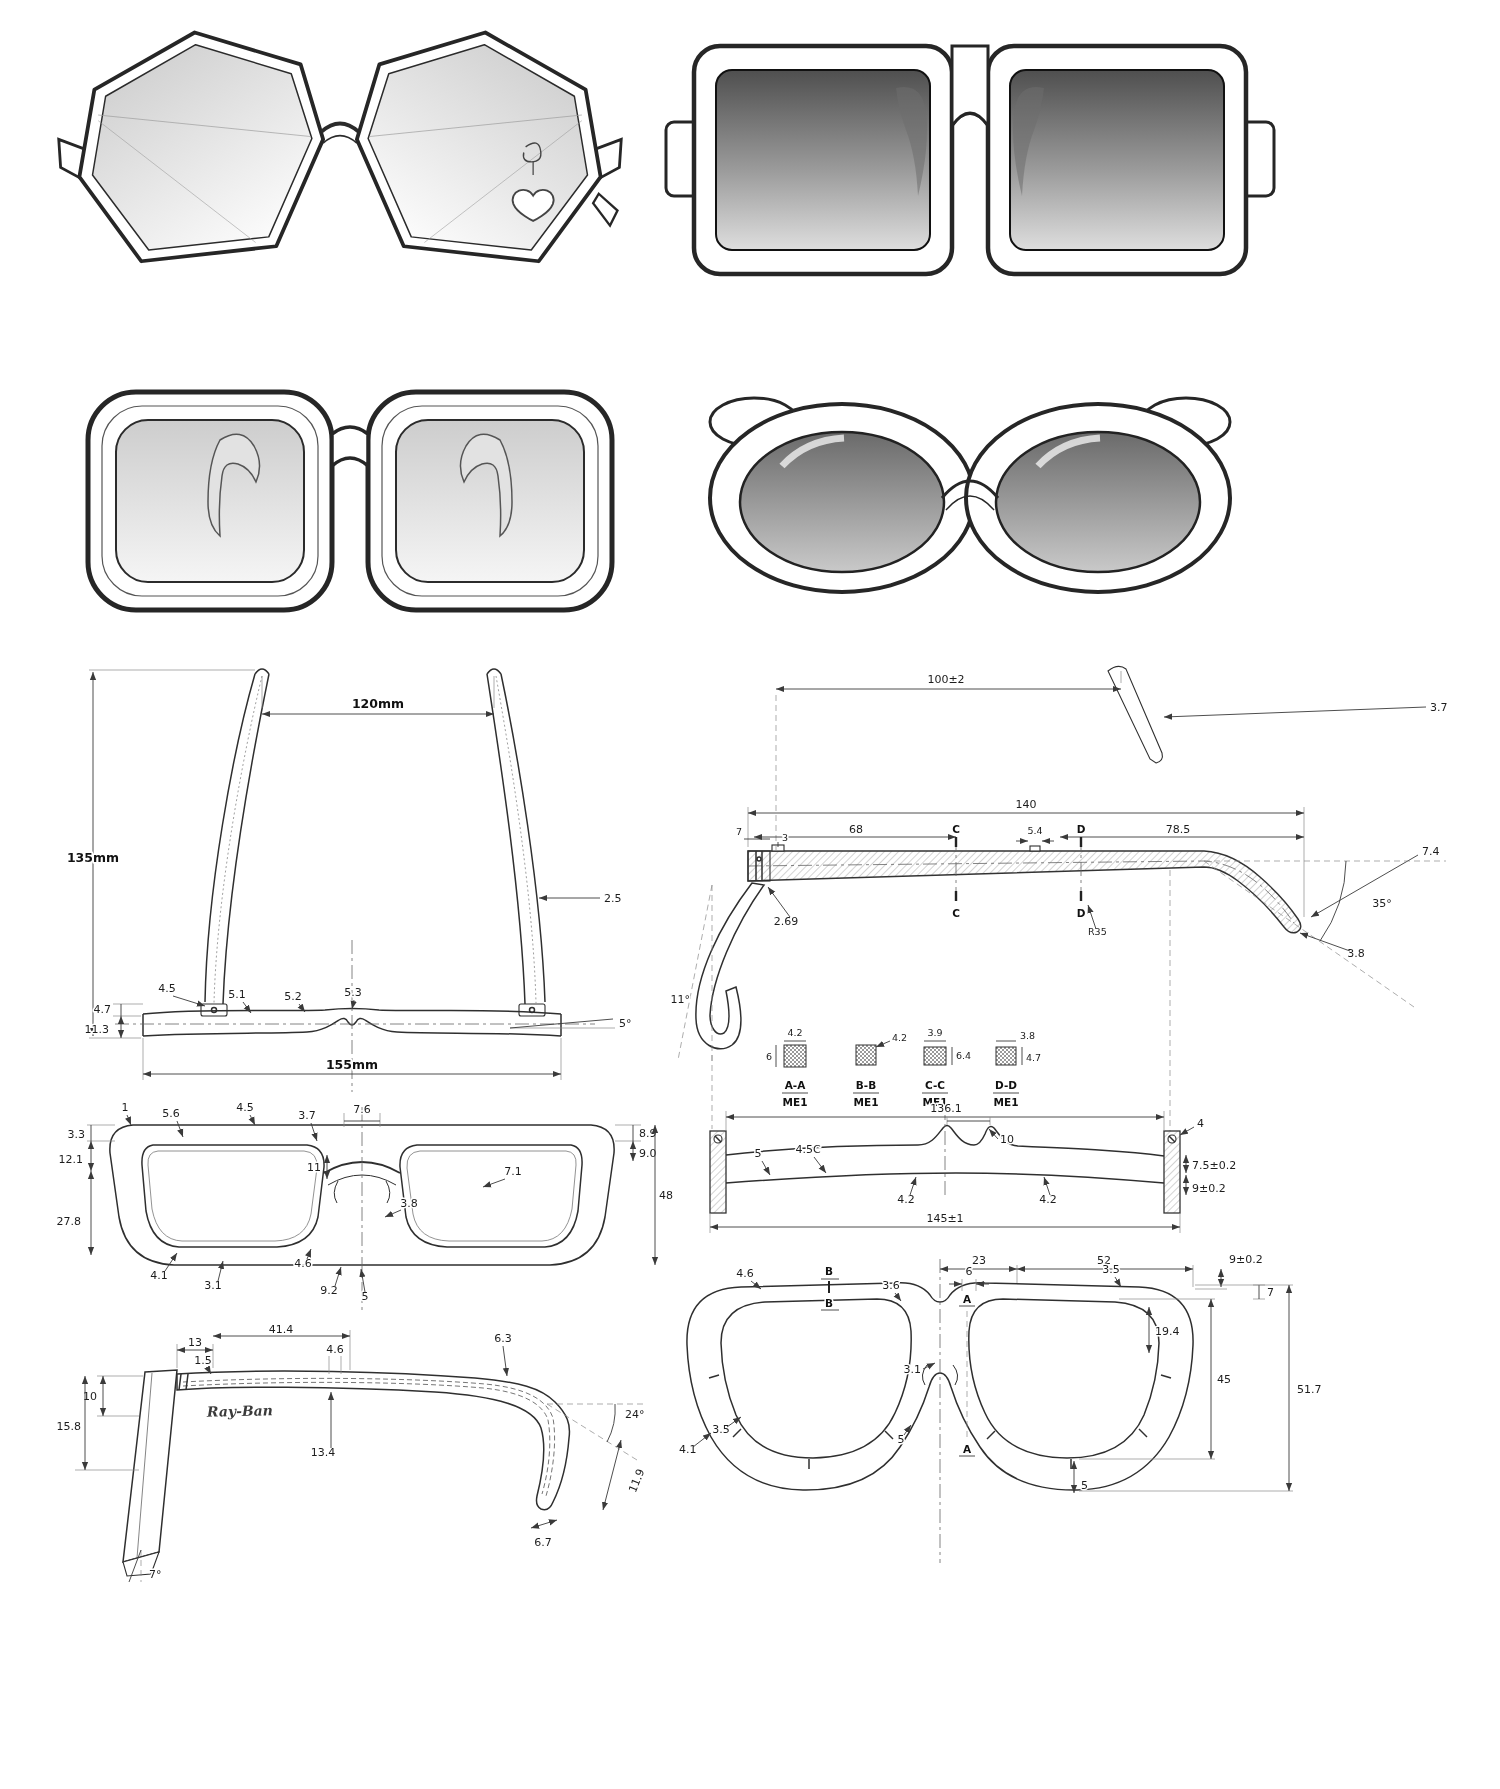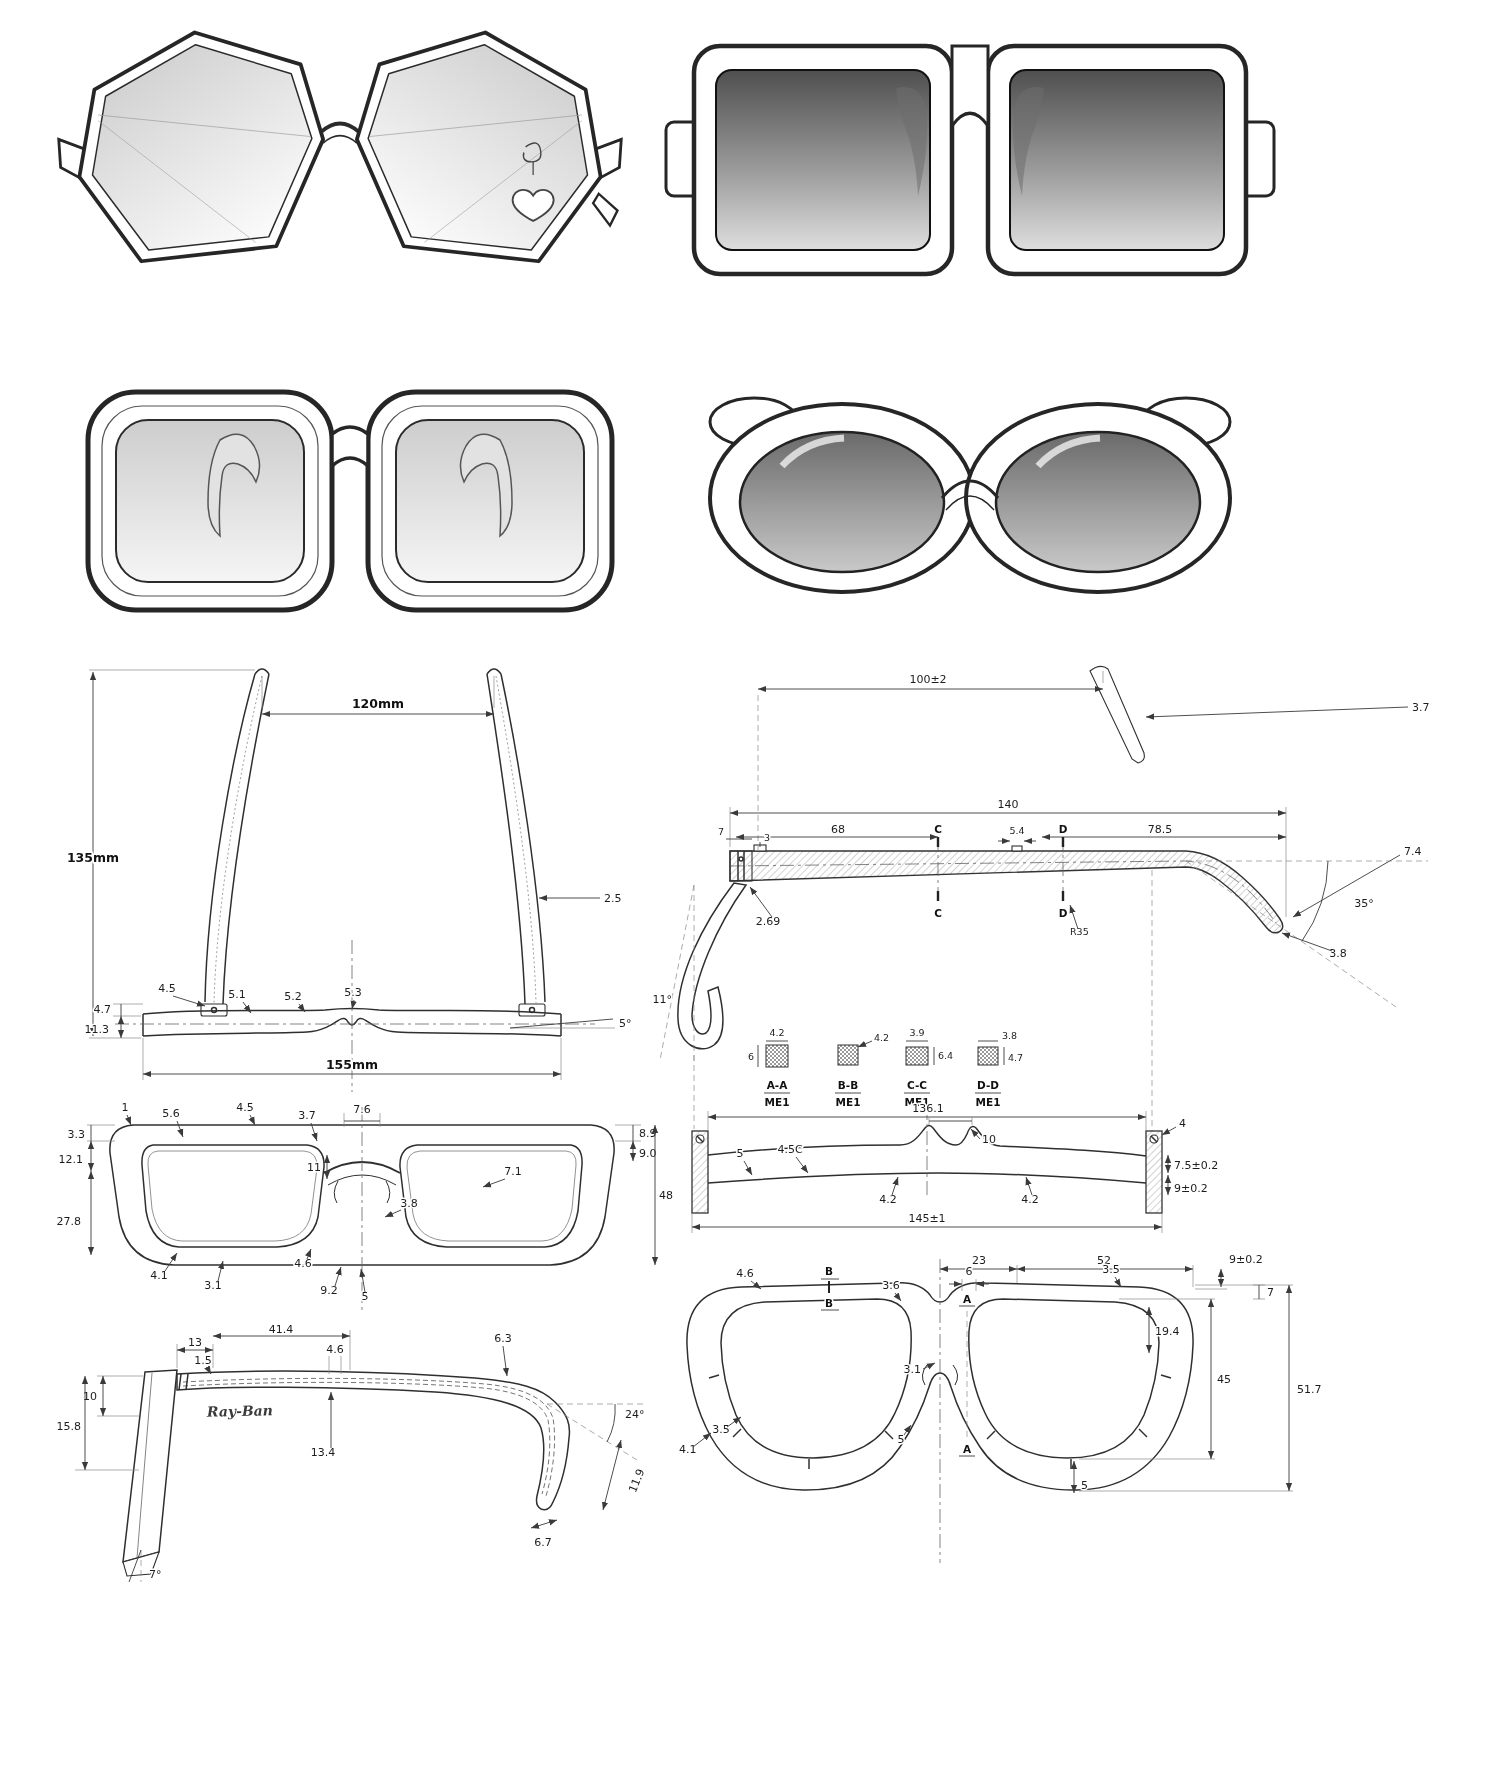--- a/index.html
+++ b/index.html
@@ -340,21 +340,21 @@
         <text class="dt" x="585" y="162" transform="rotate(-68 585 162)">11.9</text>
         <line x1="476" y1="208" x2="502" y2="200" class="dl" marker-start="url(#a7)" marker-end="url(#a7)"></line>
         <text class="dt" x="488" y="226">6.7</text>
         <line x1="86" y1="230" x2="86" y2="262" class="exd"></line>
         <line x1="86" y1="230" x2="74" y2="262" class="dl"></line>
         <text class="dt ts" x="94" y="258">7°</text>
       </g>
     </svg>
   </div>
 
-  <div class="panel" style="left:638px;top:655px;">
+  <div class="panel" style="left:656px;top:655px;">
     <svg width="830" height="590" viewBox="0 0 830 590">
       <defs>
         <marker id="a8" markerWidth="10" markerHeight="8" refX="9" refY="4" orient="auto-start-reverse">
           <path d="M0,0.5 L9,4 L0,7.5 Z" fill="#3a3a3a"></path>
         </marker>
         <pattern id="hat8" width="5" height="5" patternTransform="rotate(45)" patternUnits="userSpaceOnUse">
           <line x1="0" y1="0" x2="0" y2="5" stroke="#b5b5b5" stroke-width="1.2"></line>
         </pattern>
         <pattern id="xh8" width="4" height="4" patternUnits="userSpaceOnUse">
           <rect width="2" height="2" fill="#9a9a9a"></rect>

